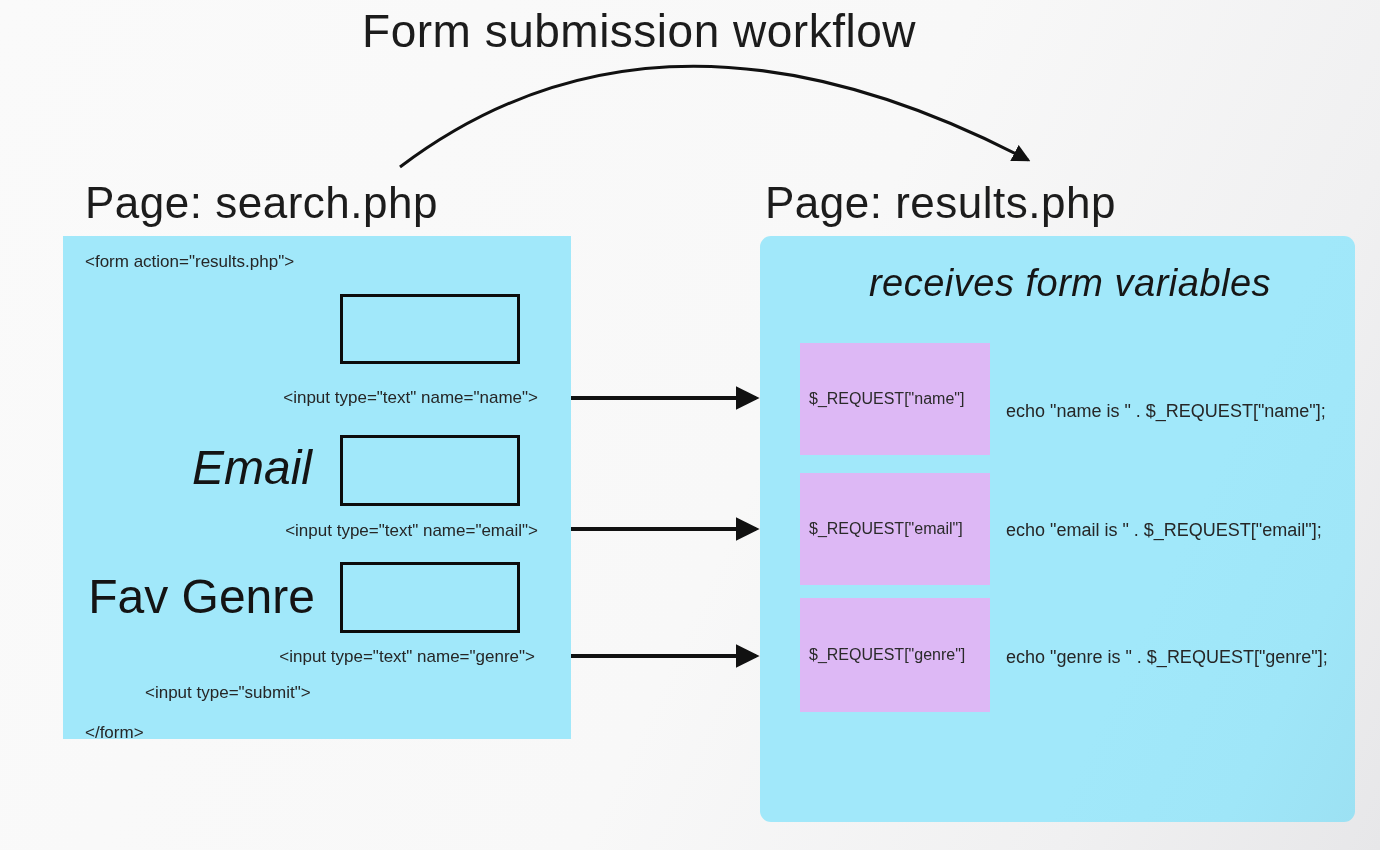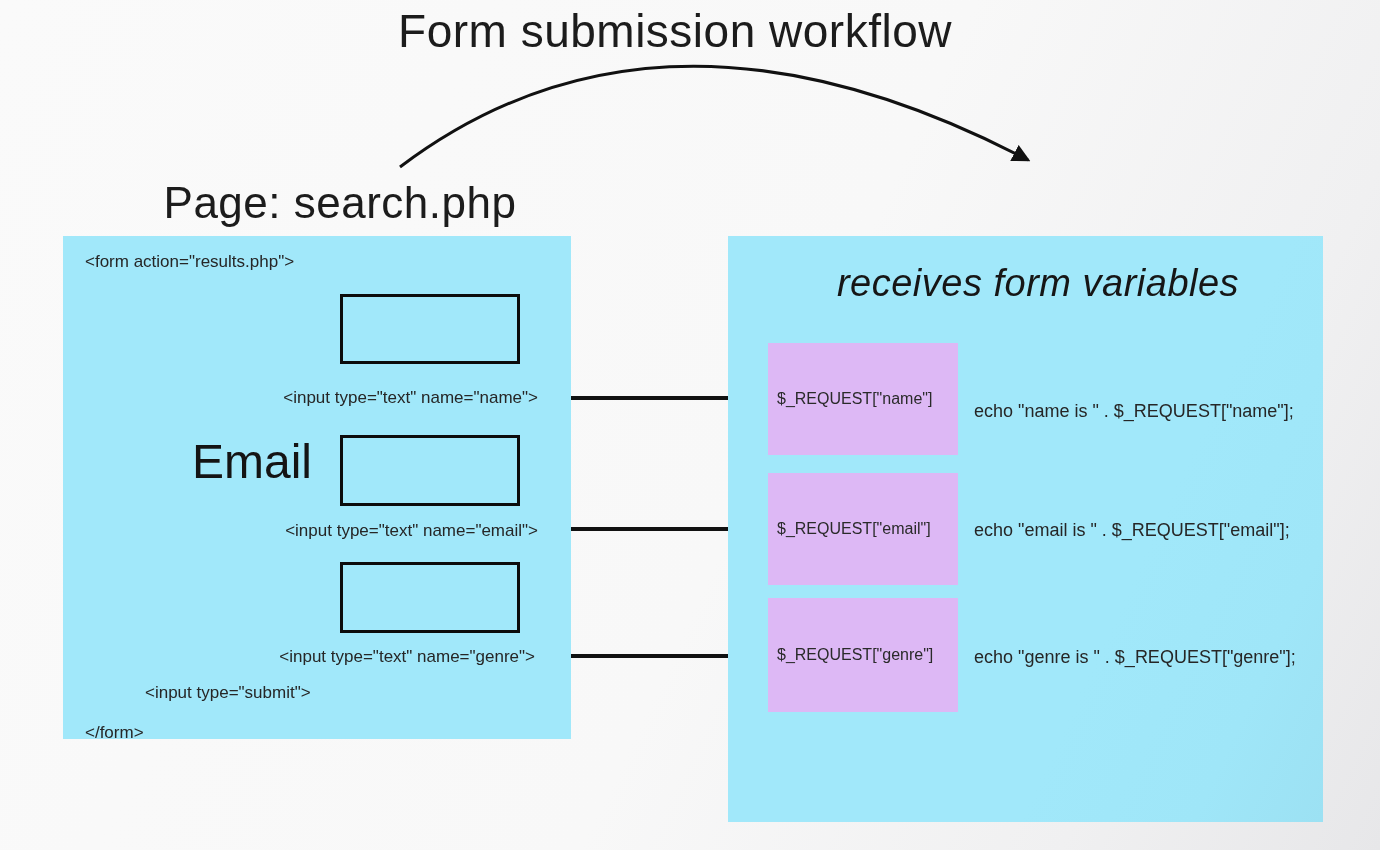--- a/index.html
+++ b/index.html
@@ -12,33 +12,34 @@
     position:relative;
     width:1380px;height:850px;
     overflow:hidden;
     background:linear-gradient(115deg,#fafafa 0%,#f8f8f8 55%,#f0f0f1 82%,#e7e7e9 100%);
   }
   .abs{position:absolute;}
   .title{
     top:4px;left:0;width:1278px;
     text-align:center;
     font-size:46px;font-weight:300;letter-spacing:.5px;
-    color:#1c1c1c;white-space:nowrap;padding-left:36px;
+    color:#1c1c1c;white-space:nowrap;
   }
   .panel-heading{
     font-size:44px;font-weight:300;letter-spacing:.5px;
-    text-align:center;white-space:nowrap;color:#1c1c1c;
+    white-space:nowrap;color:#1c1c1c;
   }
   .heading-left{left:85px;top:178px;width:510px;}
   .heading-right{left:765px;top:178px;width:545px;}
   .panel{background:#a1e8fa;}
   .panel-left{left:63px;top:236px;width:508px;height:503px;}
   .panel-right{
-    left:728px;top:236px;width:595px;height:586px;
+    left:760px;top:236px;width:595px;height:586px;
     background:linear-gradient(115deg,#a1e8fa 65%,#9fe6f8 85%,#9ce1f3 100%);
+    border-radius:11px;
   }
   .code{
     font-size:17px;color:#262626;
     white-space:nowrap;line-height:22px;
   }
   .big-label{
     font-size:48px;font-weight:300;color:#141414;
     line-height:50px;white-space:nowrap;text-align:right;
   }
   .input-rect{
@@ -79,32 +80,34 @@
         <path d="M0,0 L10,5 L0,10 z" fill="#111"></path>
       </marker>
     </defs>
     <path d="M400,167 Q662,-31 1028,160" stroke="#111" stroke-width="3" fill="none" marker-end="url(#ah)"></path>
     <line x1="566" y1="398" x2="756" y2="398" stroke="#111" stroke-width="4" marker-end="url(#ah)"></line>
     <line x1="566" y1="529" x2="756" y2="529" stroke="#111" stroke-width="4" marker-end="url(#ah)"></line>
     <line x1="566" y1="656" x2="756" y2="656" stroke="#111" stroke-width="4" marker-end="url(#ah)"></line>
   </svg>
 
   <div class="abs panel-heading heading-left">Page: search.php</div>
+  <div class="abs panel-heading heading-right">Page: results.php</div>
 
   <div class="abs panel panel-left">
 
     <div class="abs code" style="left:22px;top:15px;">&lt;form action="results.php"&gt;</div>
 
     <div class="abs input-rect" style="left:277px;top:58px;width:174px;height:64px;"></div>
     <div class="abs code" style="left:0;width:475px;top:151px;text-align:right;">&lt;input type="text" name="name"&gt;</div>
 
-    <div class="abs big-label" style="left:0;width:249px;top:201px;">Email</div>
+    <div class="abs big-label" style="left:0;width:249px;top:207px;font-style:italic;">Email</div>
     <div class="abs input-rect" style="left:277px;top:199px;width:174px;height:65px;"></div>
     <div class="abs code" style="left:0;width:475px;top:284px;text-align:right;">&lt;input type="text" name="email"&gt;</div>
 
+    <div class="abs big-label" style="left:0;width:252px;top:336px;">Fav Genre</div>
     <div class="abs input-rect" style="left:277px;top:326px;width:174px;height:65px;"></div>
     <div class="abs code" style="left:0;width:472px;top:410px;text-align:right;">&lt;input type="text" name="genre"&gt;</div>
 
     <div class="abs code" style="left:82px;top:446px;">&lt;input type="submit"&gt;</div>
     <div class="abs code" style="left:22px;top:486px;">&lt;/form&gt;</div>
   </div>
 
   <div class="abs panel-right panel">
 
     <div class="abs subtitle">receives form variables</div>

